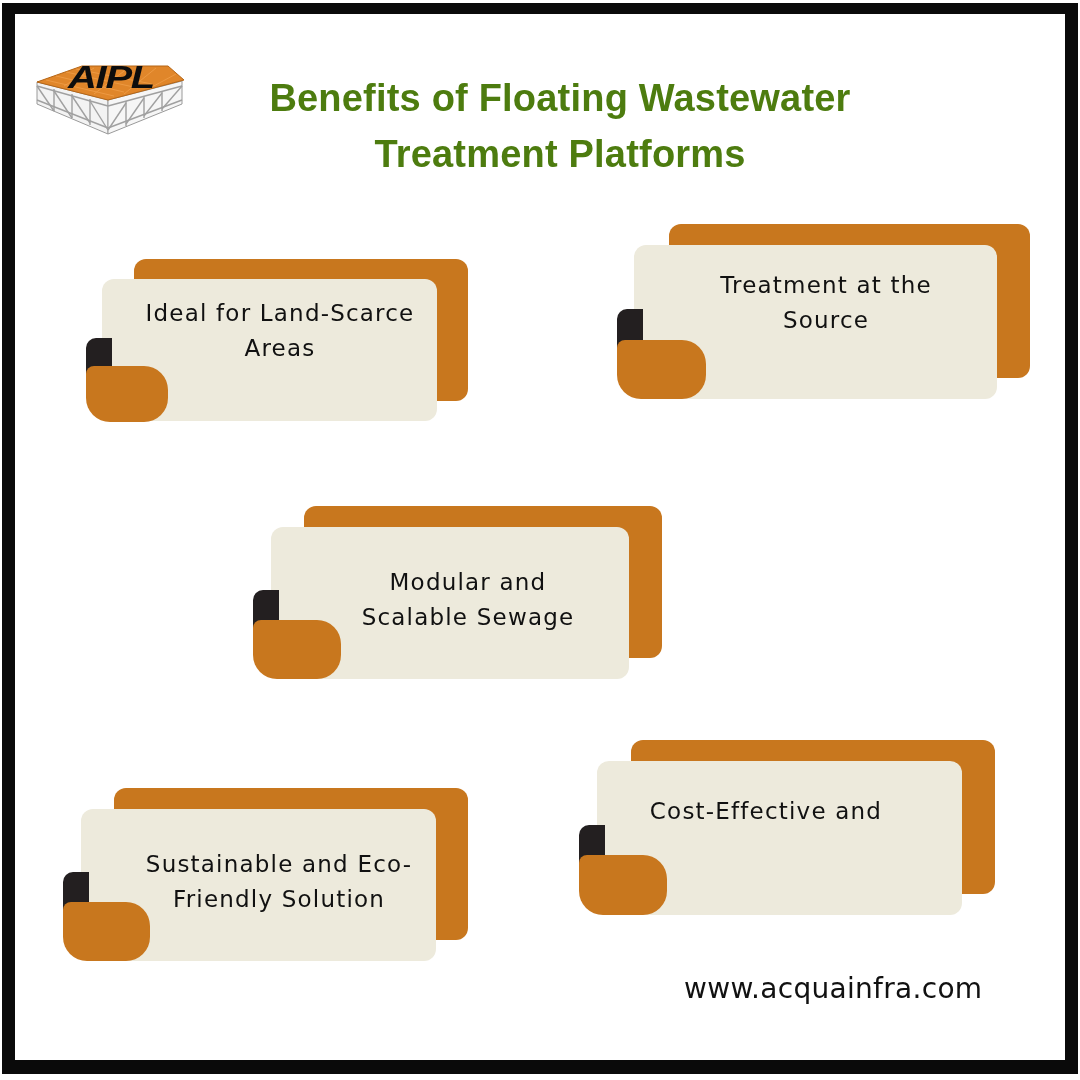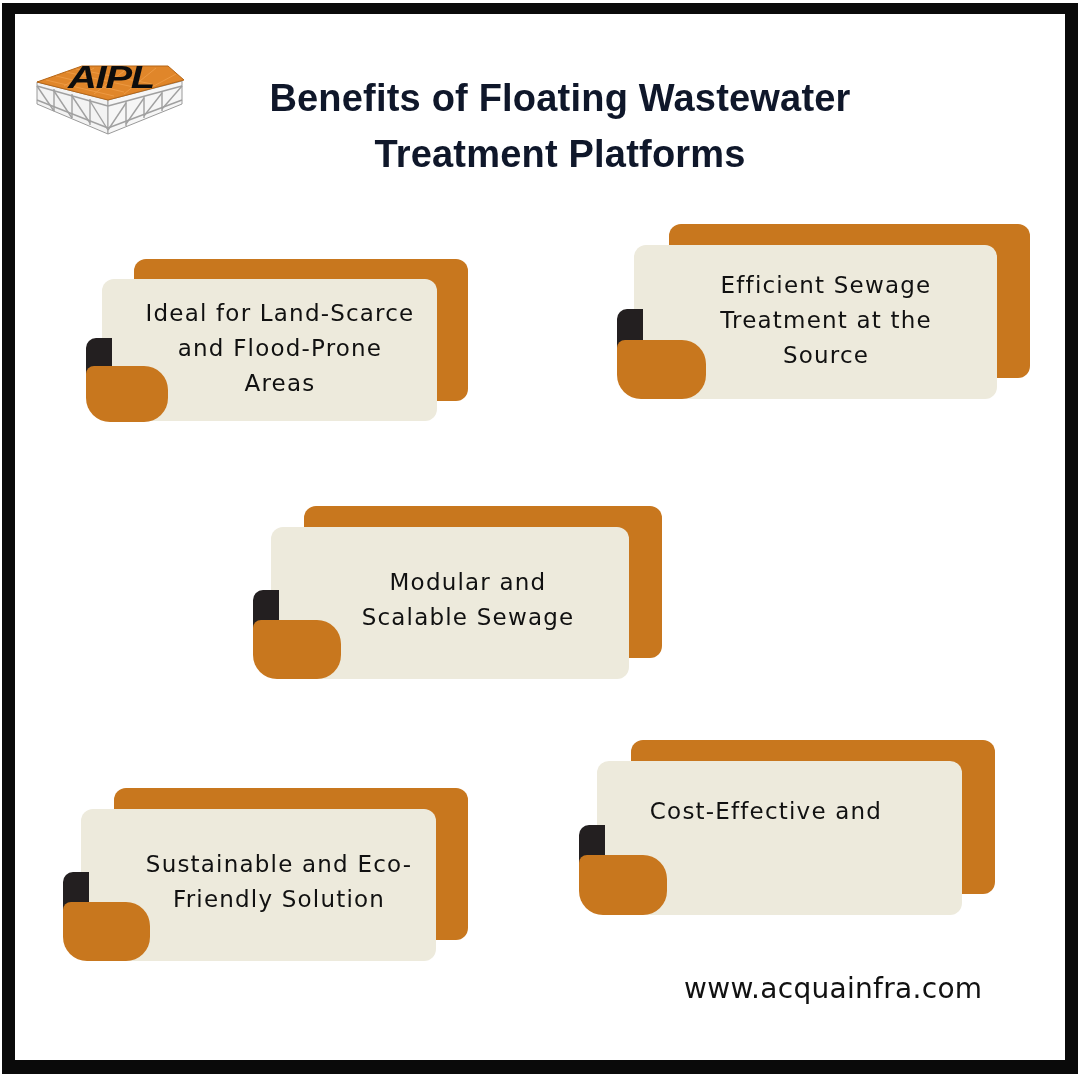--- a/index.html
+++ b/index.html
@@ -3,21 +3,21 @@
 <meta charset="utf-8">
 <style>
   html, body { margin:0; padding:0; }
   body { width:1080px; height:1080px; background:#ffffff; position:relative; overflow:hidden;
          font-family: "DejaVu Sans", sans-serif; }
   .frame { position:absolute; left:2px; top:3px; width:1050px; height:1046px;
            border:13px solid #0a0a0a; border-top-width:11px; border-bottom-width:14px; }
   .logo { position:absolute; left:34px; top:56px; width:154px; height:84px; }
   .title { position:absolute; left:210px; top:70px; width:700px; text-align:center;
            font-family:"Liberation Sans", sans-serif; font-weight:bold; font-size:38px;
-           line-height:56px; color:#0f172a; letter-spacing:0.2px; }
+           line-height:56px; color:#4d7c0f; letter-spacing:0.2px; }
   .title span { display:block; }
   .card { position:absolute; }
   .back { position:absolute; background:#C8771E; border-radius:12px; }
   .front { position:absolute; background:#EDEADC; border-radius:12px;
            display:flex; align-items:center; justify-content:center; }
   .tab { position:absolute; background:#231f20; border-radius:10px 0 0 0; width:26px; height:40px; }
   .blob { position:absolute; background:#C8771E; border-radius:8px 24px 24px 24px; }
   .text { position:absolute; text-align:center; font-family:"DejaVu Sans", sans-serif;
           font-size:23px; line-height:35px; letter-spacing:1.2px; color:#111; }
   .text span { display:block; }
@@ -74,32 +74,30 @@
   <span>Treatment Platforms</span>
 </div>
 
 <div class="card">
   <div class="back" style="left:134px;top:259px;width:334px;height:142px;"></div>
   <div class="front" style="left:102px;top:279px;width:335px;height:142px;"></div>
   <div class="tab" style="left:86px;top:338px;"></div>
   <div class="blob" style="left:86px;top:366px;width:82px;height:56px;"></div>
   <div class="text" style="left:130px;top:296px;width:300px;">
     <span>Ideal for Land-Scarce</span>
-    <span>and Flood-Prone</span>
     <span>Areas</span>
   </div>
 </div>
 
 <div class="card">
   <div class="back" style="left:669px;top:224px;width:361px;height:154px;"></div>
   <div class="front" style="left:634px;top:245px;width:363px;height:154px;"></div>
   <div class="tab" style="left:617px;top:309px;"></div>
   <div class="blob" style="left:617px;top:340px;width:89px;height:59px;"></div>
   <div class="text" style="left:676px;top:268px;width:300px;">
-    <span>Efficient Sewage</span>
     <span>Treatment at the</span>
     <span>Source</span>
   </div>
 </div>
 
 <div class="card">
   <div class="back" style="left:304px;top:506px;width:358px;height:152px;"></div>
   <div class="front" style="left:271px;top:527px;width:358px;height:152px;"></div>
   <div class="tab" style="left:253px;top:590px;"></div>
   <div class="blob" style="left:253px;top:620px;width:88px;height:59px;"></div>

